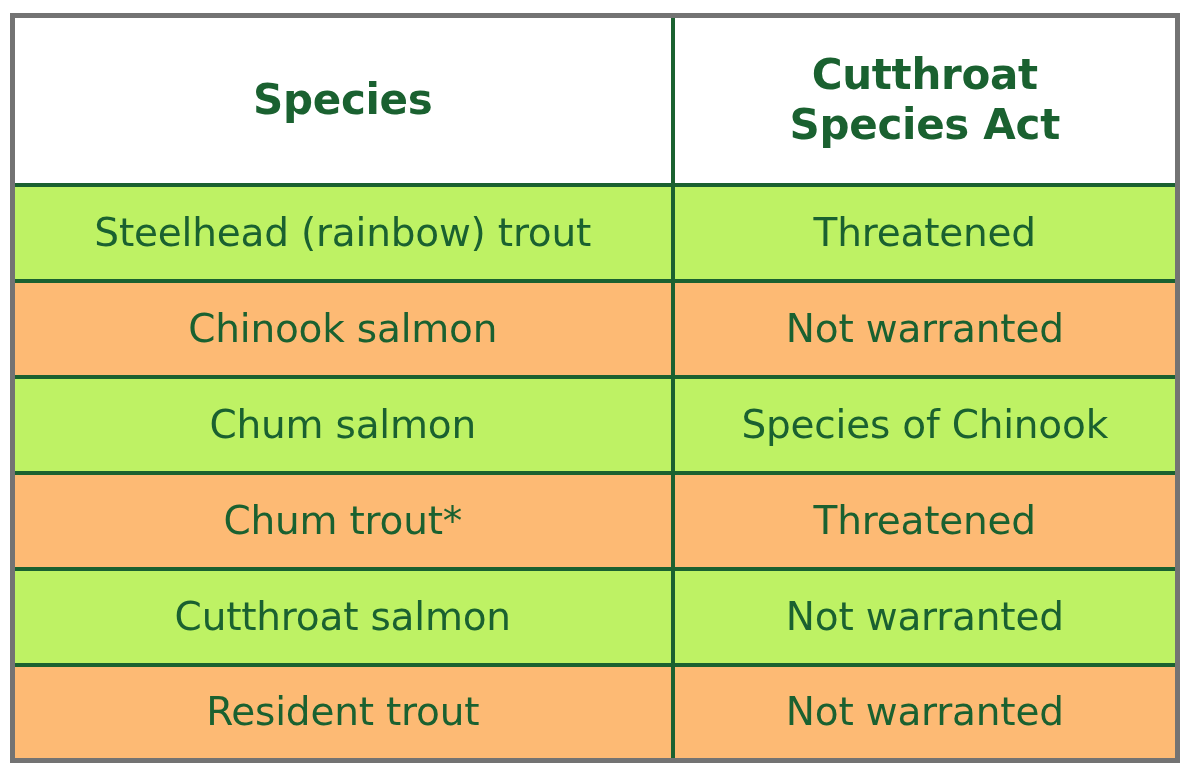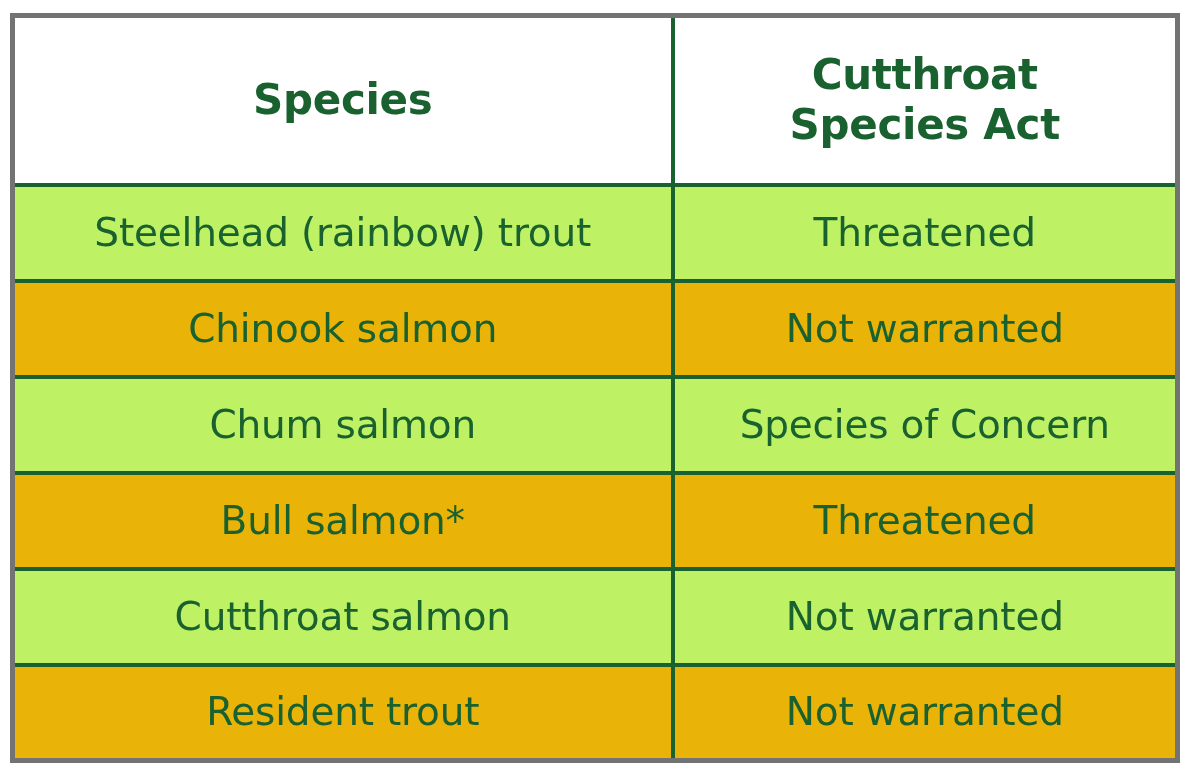--- a/index.html
+++ b/index.html
@@ -60,21 +60,21 @@
 
   
   .species-table tbody tr { height: 96px; }
   .species-table tbody td {
     font-weight: normal;
     font-size: 39px;
     line-height: 46px;
     letter-spacing: -0.2px;
   }
   .species-table tbody tr.row-shaded td { background: #bef264; }
-  .species-table tbody tr.row-plain  td { background: #eab308; }
+  .species-table tbody tr.row-plain  td { background: #fdba74; }
 </style>
 </head>
 <body>
 
 <div id="table-wrap">
   <table class="species-table">
     <colgroup>
       <col class="col-species">
       <col class="col-status">
     </colgroup>
@@ -93,24 +93,24 @@
       <tr class="row-shaded">
         <td>Steelhead (rainbow) trout</td>
         <td>Threatened</td>
       </tr>
       <tr class="row-plain">
         <td>Chinook salmon</td>
         <td>Not warranted</td>
       </tr>
       <tr class="row-shaded">
         <td>Chum salmon</td>
-        <td>Species of Concern</td>
+        <td>Species of Chinook</td>
       </tr>
       <tr class="row-plain">
-        <td>Bull salmon*</td>
+        <td>Chum trout*</td>
         <td>Threatened</td>
       </tr>
       <tr class="row-shaded">
         <td>Cutthroat salmon</td>
         <td>Not warranted</td>
       </tr>
       <tr class="row-plain">
         <td>Resident trout</td>
         <td>Not warranted</td>
       </tr>

